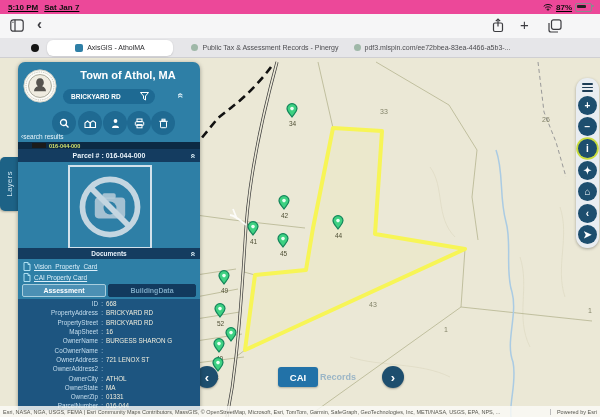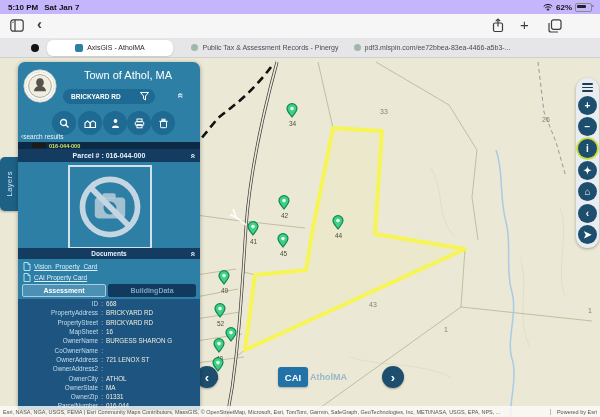--- a/index.html
+++ b/index.html
@@ -1,20 +1,20 @@
 <!DOCTYPE html>
 <html><head>
 <meta charset="utf-8">
 <style>
   html,body{margin:0;padding:0;background:#222;}
   #screen{position:relative;width:600px;height:417px;overflow:hidden;
     font-family:"Liberation Sans",sans-serif;background:#ebe8d6;-webkit-font-smoothing:antialiased;}
   
-  #status-bar{position:absolute;left:0;top:0;width:600px;height:14px;background:#c4b5fd;
-    display:flex;align-items:center;justify-content:space-between;padding:0 8px;box-sizing:border-box;z-index:40;}
+  #status-bar{position:absolute;left:0;top:0;width:600px;height:14px;background:#ec4899;
+    display:flex;align-items:center;justify-content:space-between;padding:0 8px;box-sizing:border-box;z-index:40;text-decoration:underline;}
   .sb-left{display:flex;gap:6px;font-size:8px;font-weight:bold;color:#111;}
   .sb-right{display:flex;align-items:center;gap:3px;font-size:8px;font-weight:bold;color:#111;}
   .batt{position:relative;width:15px;height:7px;border:1px solid #8a8a8e;border-radius:2px;}
   .batt .fill{position:absolute;left:1px;top:1px;height:3px;width:62%;background:#222;border-radius:1px;}
   .batt:after{content:"";position:absolute;right:-3px;top:1.5px;width:2px;height:2px;background:#8a8a8e;border-radius:0 1px 1px 0;}
   #toolbar{position:absolute;left:0;top:14px;width:600px;height:24px;background:#f6f6f7;z-index:40;}
   .tb-icon{position:absolute;color:#3c3c40;}
   #url-pill{position:absolute;left:196px;top:3px;width:218px;height:18px;background:#ffffff;border-radius:9px;
     display:flex;align-items:center;padding:0 7px;box-sizing:border-box;box-shadow:0 0 0 0.5px #e2e2e5;}
   #url-text{flex:1;text-align:center;font-size:9.5px;color:#141414;}
@@ -26,35 +26,35 @@
   .favicon{width:8px;height:8px;border-radius:2px;background:#2e7fa6;flex:0 0 auto;}
   .favicon.round{border-radius:50%;background:#9fb8a8;width:7px;height:7px;}
   .ext-dot{position:absolute;left:31px;top:6px;width:8px;height:8px;border-radius:50%;background:#141414;}
   
   #map-svg{position:absolute;left:0;top:57px;z-index:1;}
   .plabel{font-size:7px;fill:#84846a;font-family:"Liberation Sans",sans-serif;}
   .mlabel{font-size:6.5px;fill:#4f4f35;font-family:"Liberation Sans",sans-serif;}
   .navcirc{position:absolute;width:22px;height:22px;border-radius:50%;background:#1d4e6e;color:#fff;
     display:flex;align-items:center;justify-content:center;font-size:13px;font-weight:bold;z-index:3;box-shadow:0 1px 2px rgba(0,0,0,.3);}
   #cai-mark{position:absolute;left:278px;top:367px;display:flex;align-items:center;gap:2px;z-index:2;}
-  #cai-box{width:30px;height:20px;background:#2272a8;border-radius:3px;display:flex;align-items:center;justify-content:center;
+  #cai-box{width:40px;height:20px;background:#2272a8;border-radius:3px;display:flex;align-items:center;justify-content:center;
     color:#fff;font-weight:bold;font-size:9.5px;box-shadow:0 1px 2px rgba(0,0,0,.25);}
   #cai-sub{font-size:9px;font-weight:bold;color:rgba(90,140,185,.55);}
   
   #attrib{position:absolute;left:0;top:406px;width:600px;height:11px;background:rgba(250,250,247,.82);
     display:flex;align-items:center;justify-content:space-between;font-size:5.5px;color:#55554d;
     padding:0 3px;box-sizing:border-box;z-index:30;white-space:nowrap;overflow:hidden;}
   #attrib .pow{flex:0 0 auto;padding-left:6px;border-left:1px solid #bbb;margin-left:4px;}
   
   #panel{position:absolute;left:18px;top:62px;width:182px;height:348px;background:#2e7fa6;
     border-radius:7px 7px 0 0;box-shadow:0 1px 4px rgba(0,0,0,.35);z-index:10;overflow:hidden;}
   #layers-tab{position:absolute;left:0;top:157px;width:18px;height:54px;background:#1d6286;border-radius:5px 0 0 5px;
     z-index:9;display:flex;align-items:center;justify-content:center;box-shadow:-1px 1px 2px rgba(0,0,0,.25);}
   #layers-tab span{writing-mode:vertical-rl;transform:rotate(180deg);font-size:7.5px;color:#cfe6f2;letter-spacing:.5px;}
-  #panel-title{position:absolute;left:42px;right:4px;top:7px;text-align:center;color:#fff;font-size:11px;font-weight:400;}
+  #panel-title{position:absolute;left:42px;right:4px;top:7px;text-align:center;color:#fff;font-size:11px;font-weight:700;}
   #seal{position:absolute;left:5px;top:7px;width:34px;height:34px;z-index:2;}
   #search-pill{position:absolute;left:45px;top:27px;width:92px;height:15px;background:#1e6a93;border:none;border-radius:8px;
     color:#fff;font-size:6.5px;font-weight:bold;padding:0 16px 0 8px;box-sizing:border-box;font-family:"Liberation Sans",sans-serif;}
   #funnel{position:absolute;left:122px;top:30px;}
   .dchev{color:#dff0f8;font-weight:bold;font-size:10px;transform:rotate(90deg);display:inline-block;}
   #hdr-chev{position:absolute;left:160px;top:28px;}
   .icon-circle{position:absolute;top:49px;width:24px;height:24px;border-radius:50%;background:#1f6a92;
     display:flex;align-items:center;justify-content:center;}
   #sr-label{position:absolute;left:3px;top:71px;font-size:6.5px;color:#e8f4fa;}
   #snippet-row{position:absolute;left:0px;top:80px;width:182px;height:7px;background:#0c2a44;display:flex;align-items:center;gap:3px;padding-left:14px;box-sizing:border-box;}
@@ -188,21 +188,21 @@
         </g>
         <text x="215" y="323" class="mlabel">3</text>
       </g>
   </svg>
 
   <div class="navcirc" style="left:196px;top:366px;">‹</div>
   <div class="navcirc" style="left:382px;top:366px;">›</div>
 
   <div id="cai-mark">
     <div id="cai-box">CAI</div>
-    <span id="cai-sub">AtholMA</span>
+    <span id="cai-sub">Records</span>
   </div>
 
   <div id="right-toolbar">
     <div id="hamburger">
         <i></i>
         <i></i>
         <i></i>
       </div>
     <div id="tool-btns">
         <div class="tool-btn">+</div>
@@ -381,21 +381,21 @@
   <div id="status-bar">
     <div class="sb-left">
       <span>5:10 PM</span>
       <span>Sat Jan 7</span>
     </div>
     <div class="sb-right">
       <svg width="10" height="8" viewBox="0 0 10 8">
         <path d="M1,3 A5.5,5.5 0 0 1 9,3 M2.5,4.7 A3.5,3.5 0 0 1 7.5,4.7 M4,6.3 A1.6,1.6 0 0 1 6,6.3" fill="none" stroke="#111" stroke-width="1" stroke-linecap="round"></path>
         <circle cx="5" cy="7" r="0.7" fill="#111"></circle>
       </svg>
-      <span>62%</span>
+      <span>87%</span>
       <span class="batt">
           <span class="fill"></span>
         </span>
     </div>
   </div>
 
   <div id="toolbar">
     <svg class="tb-icon" style="left:10px;top:5px;" width="14" height="13" viewBox="0 0 14 13">
       <rect x="0.8" y="0.8" width="12.4" height="11.4" rx="2.5" fill="none" stroke="#3c3c40" stroke-width="1.2"></rect>
       <line x1="5" y1="0.8" x2="5" y2="12.2" stroke="#3c3c40" stroke-width="1.2"></line>

